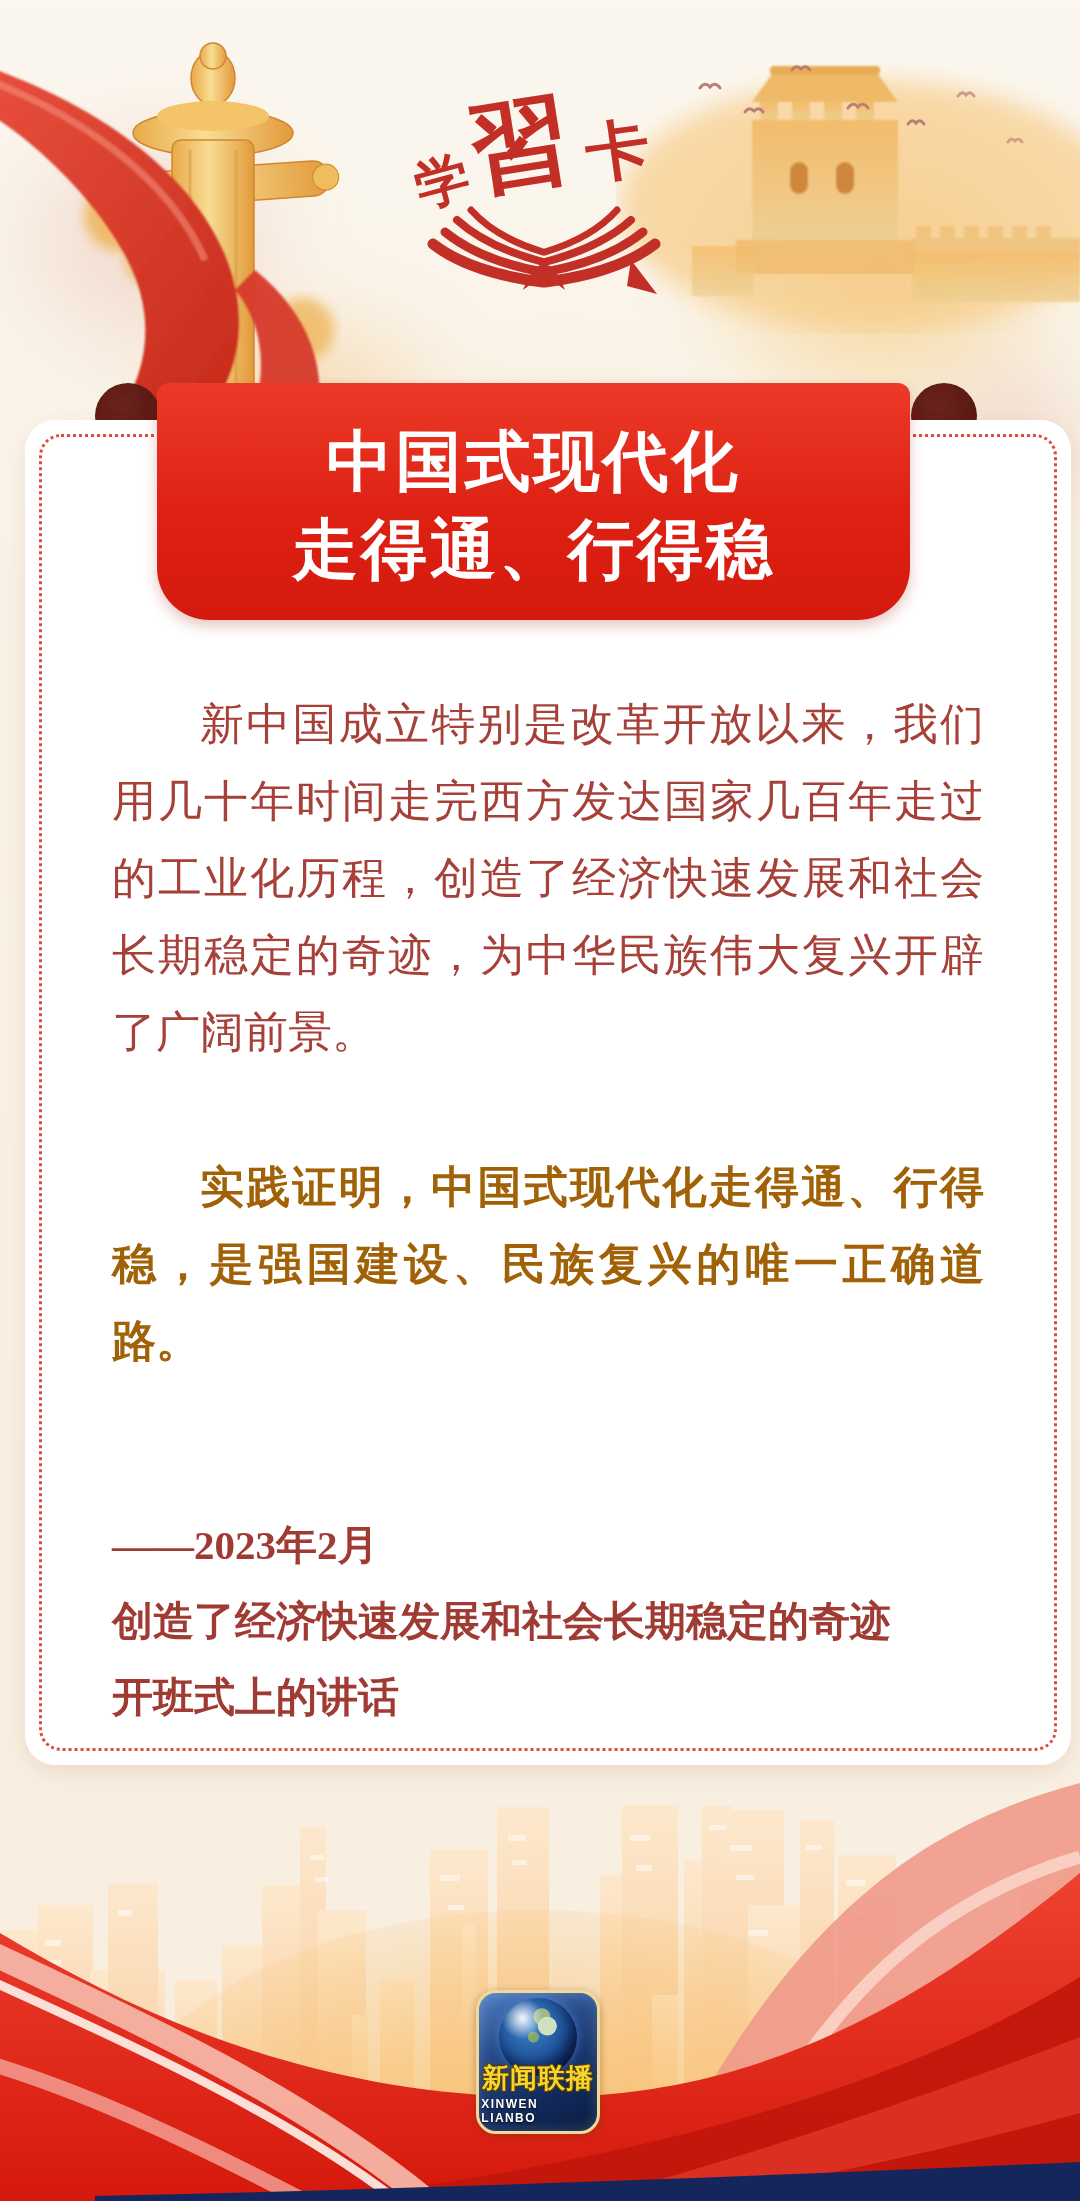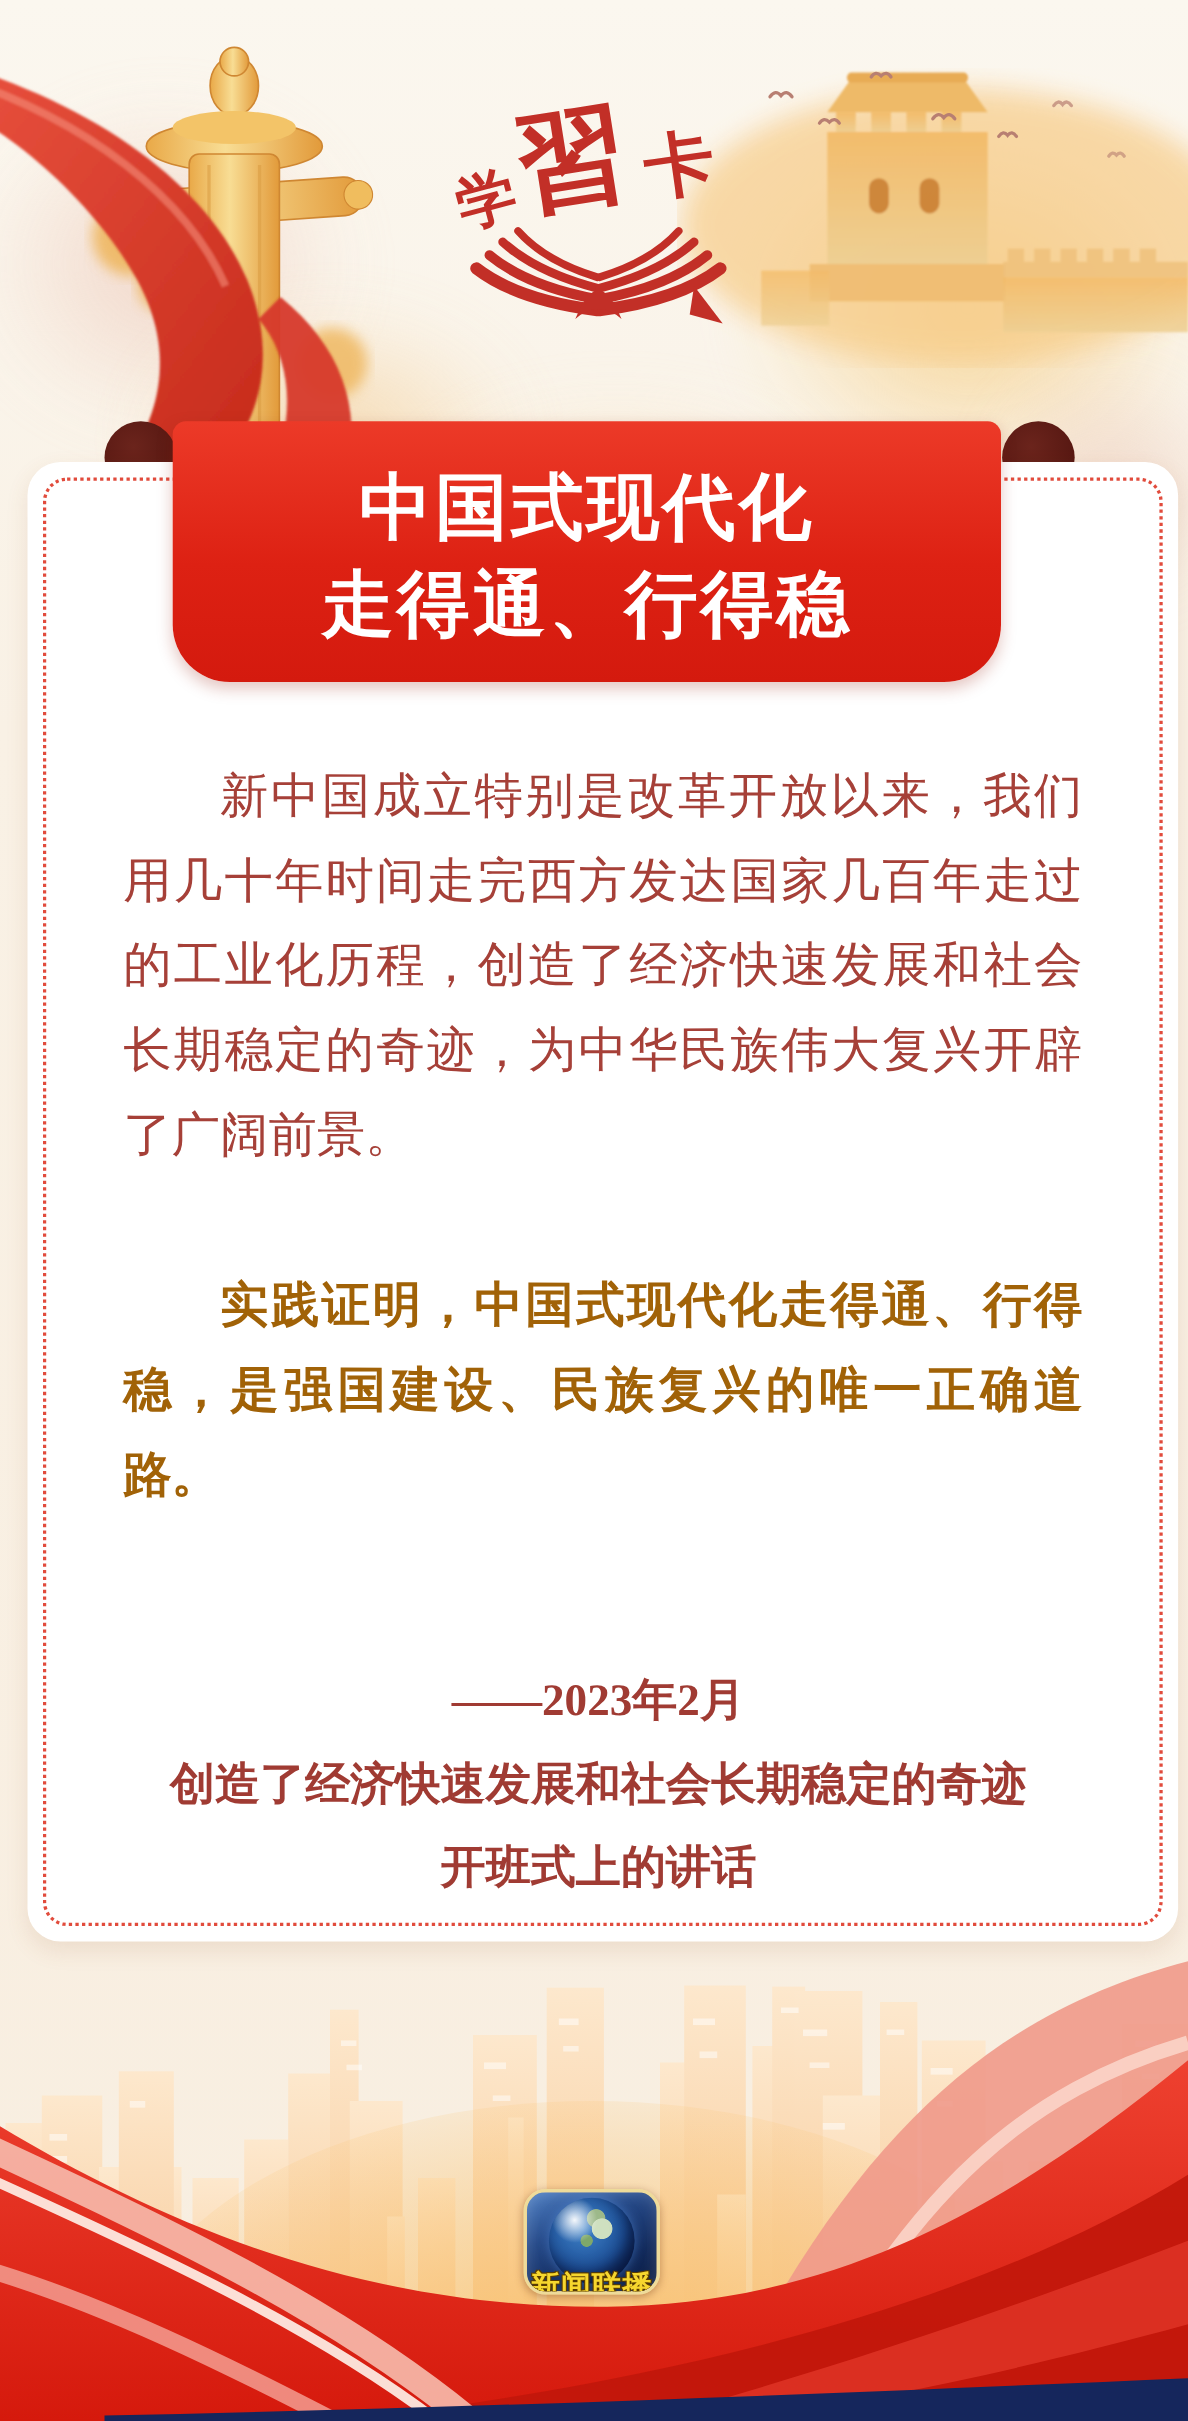--- a/index.html
+++ b/index.html
@@ -37,27 +37,27 @@
   
   .card{position:absolute;left:25px;top:420px;width:1030px;height:1345px;background:#ffffff;
         border-radius:30px;z-index:3;box-shadow:0 8px 20px rgba(160,90,50,.12);padding-left:16px;}
   .card-dash{position:absolute;left:14px;top:14px;right:14px;bottom:14px;
         border:3px dotted #e14b3c;border-radius:22px;}
   .card-body{position:absolute;left:87px;right:87px;top:0;}
   .para{font-size:44px;line-height:77px;text-align:justify;text-indent:2em;
         letter-spacing:0;margin:0;}
   .para1{margin-top:265px;color:#a64038;font-weight:400;}
   .para2{margin-top:78px;color:#a16207;font-weight:700;}
-  .attribution{margin-top:128px;text-align:center;color:#a03b33;
+  .attribution{margin-top:128px;text-align:left;color:#a03b33;
         font-family:"Liberation Serif","DejaVu Serif",serif;font-weight:700;
         font-size:41px;line-height:76px;padding-right:8px;}
   
   .footer{position:absolute;left:0;top:1765px;width:1080px;height:436px;}
   
-  .tv-logo{position:absolute;left:476px;top:1990px;width:124px;height:96px;z-index:6;
+  .tv-logo{position:absolute;left:476px;top:1990px;width:124px;height:144px;z-index:6;
         border-radius:20px;border:3px solid #eedb9a;box-sizing:border-box;
         background:linear-gradient(155deg,#4f80c4 0%,#274b8a 35%,#122a5c 70%,#0b1c40 100%);
         box-shadow:0 2px 8px rgba(110,50,20,.4), inset 0 0 14px rgba(255,255,255,.18);
         display:flex;flex-direction:column;align-items:center;overflow:hidden;}
   .globe{width:78px;height:78px;margin-top:5px;border-radius:50%;flex:0 0 auto;
         background:
          radial-gradient(circle at 30% 26%, rgba(255,255,255,.95) 0%, rgba(255,255,255,0) 26%),
          radial-gradient(circle at 62% 36%, #cfe0c0 0 13%, rgba(0,0,0,0) 14%),
          radial-gradient(circle at 44% 50%, #7fa86a 0 9%, rgba(0,0,0,0) 10%),
          radial-gradient(circle at 55% 24%, #9db98a 0 11%, rgba(0,0,0,0) 12%),

